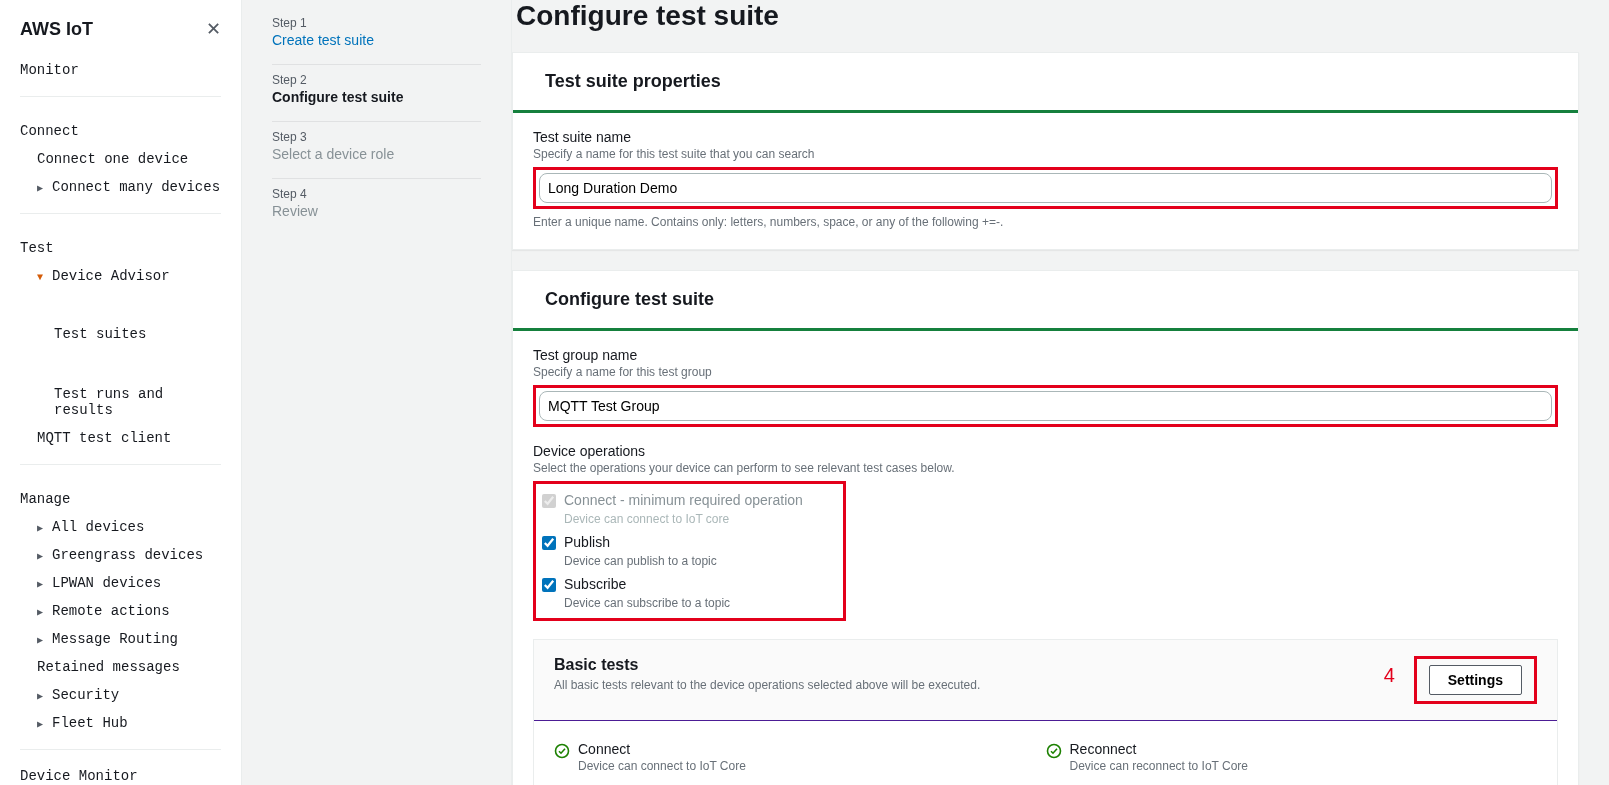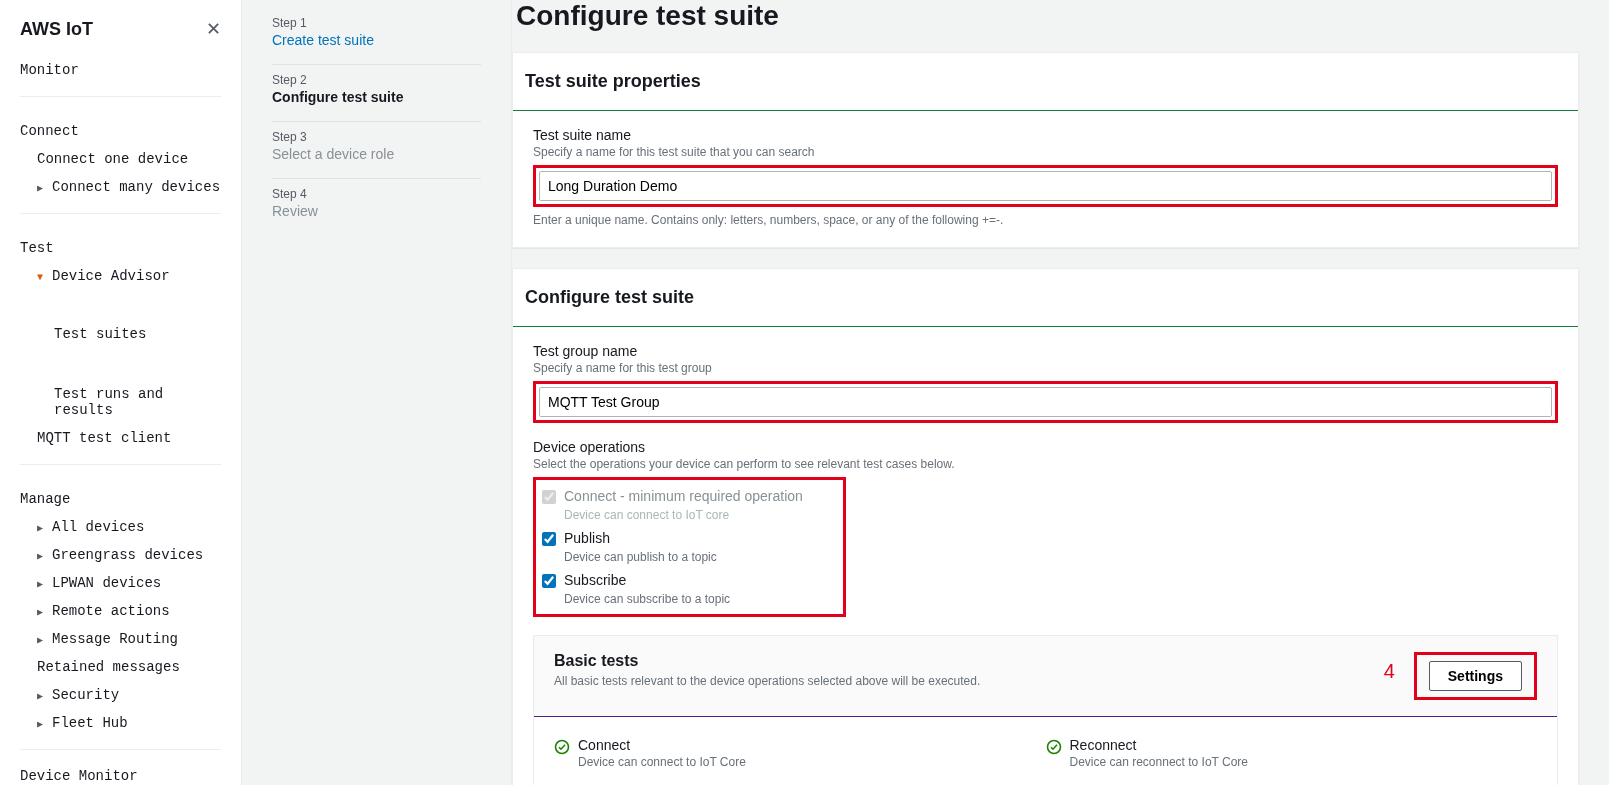--- a/index.html
+++ b/index.html
@@ -29,28 +29,28 @@
 .step-label { font-size: 14px; color: #545b64; padding-top: 2px; }
 .step-label.link { color: #0073bb; cursor: pointer; }
 .step-label.current { color: #16191f; font-weight: 700; }
 .step-label.muted { color: #879196; }
 
 
 .main { flex: 1; background: #f2f3f3; padding: 0 30px 20px 0; overflow-y: auto; }
 .page-title { font-size: 28px; font-weight: 700; padding: 0 0 20px 4px; }
 
 .panel { background: #fff; border: 1px solid #eaeded; box-shadow: 0 1px 1px rgba(0,0,0,0.05); margin-bottom: 20px; }
-.panel-header { padding: 18px 12px; border-bottom: 1px solid #15803d; }
+.panel-header { padding: 18px 32px; border-bottom: 3px solid #15803d; }
 .panel-header h2 { font-size: 18px; font-weight: 700; }
 .panel-body { padding: 16px 20px 20px 20px; }
 
 .field-label { font-size: 14px; font-weight: 400; color: #16191f; }
 .field-hint { font-size: 12px; color: #687078; padding: 2px 0 6px 0; }
 .field-help { font-size: 12px; color: #687078; padding-top: 6px; }
-.text-input { width: 100%; max-width: 740px; padding: 6px 8px; border: 1px solid #aab7b8; border-radius: 2px; font-size: 14px; }
+.text-input { width: 100%; max-width: 740px; padding: 6px 8px; border: 1px solid #aab7b8; border-radius: 8px; font-size: 14px; }
 
 .redbox { border: 3px solid #e3001b; padding: 3px; }
 .redbox-wrap { position: relative; }
 .red-num { position: absolute; color: #e3001b; font-size: 20px; font-weight: 400; }
 
 .ops-group { display: inline-block; }
 .op-row { display: flex; align-items: flex-start; padding: 4px 0; }
 .op-row input[type=checkbox] { margin-top: 2px; margin-right: 8px; width: 14px; height: 14px; accent-color: #0073bb; }
 .op-row.disabled { color: #879196; }
 .op-row.disabled input { accent-color: #aab7b8; }

